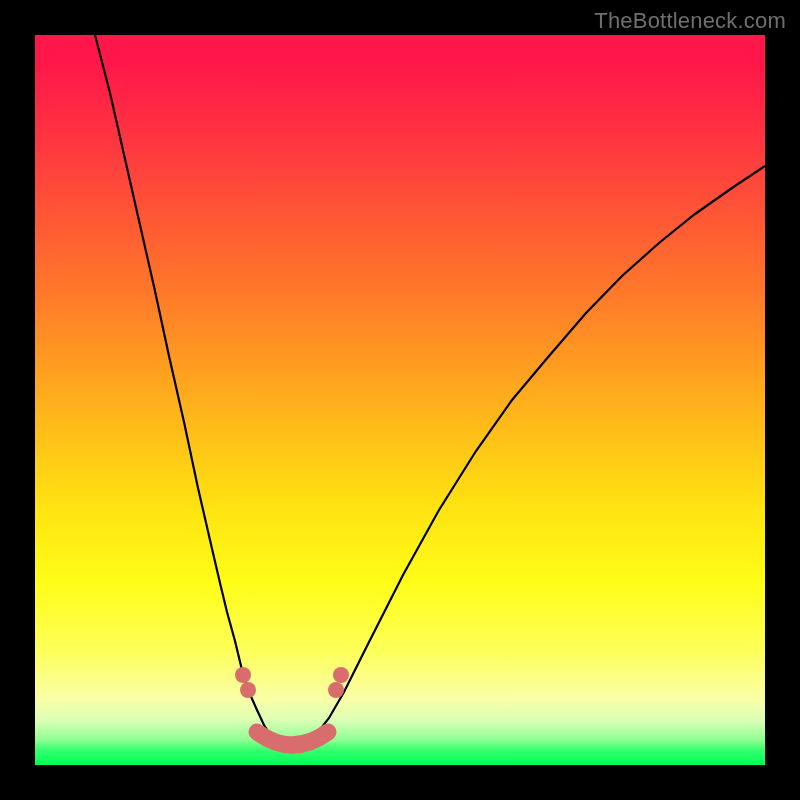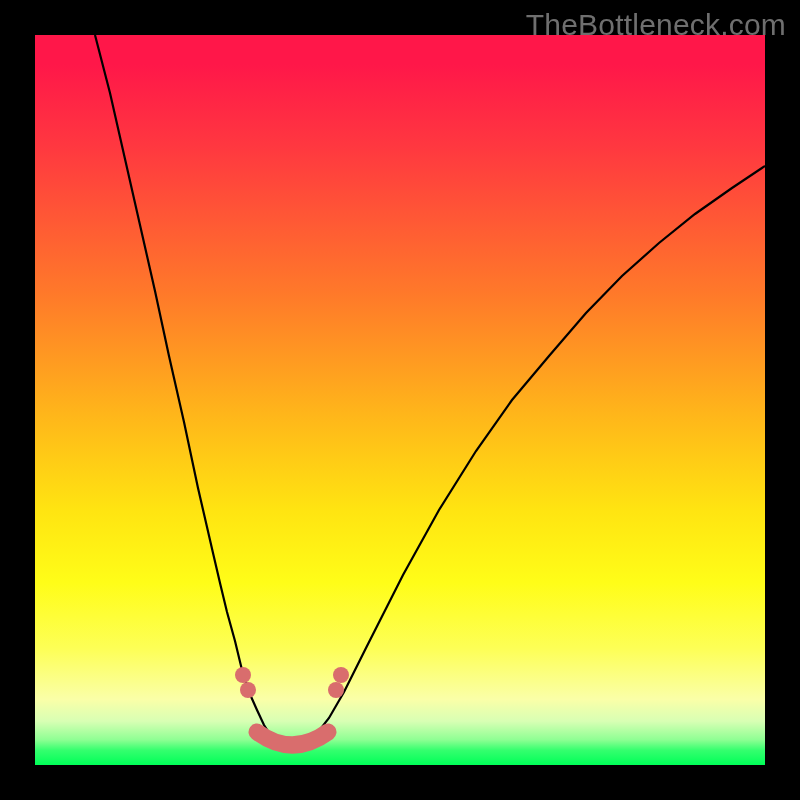--- a/index.html
+++ b/index.html
@@ -48,21 +48,21 @@
       #90ff94 96.5%,
       #34ff6e 98%,
       #00ff58 100%
     );
   }
   .watermark {
     position: absolute;
     top: 8px;
     right: 14px;
     color: #6f6f6f;
-    font-size: 30px;
+    font-size: 22px;
     letter-spacing: 0.2px;
     font-weight: 400;
   }
   svg.curves {
     position: absolute;
     left: 0;
     top: 0;
   }
   .curve {
     fill: none;

